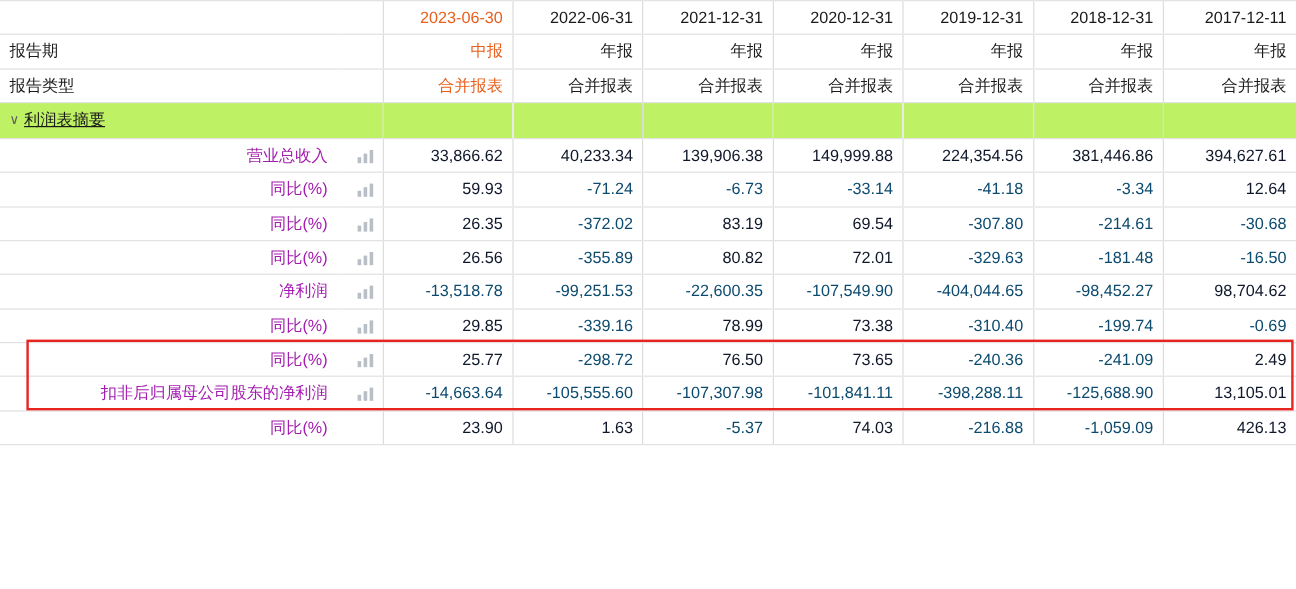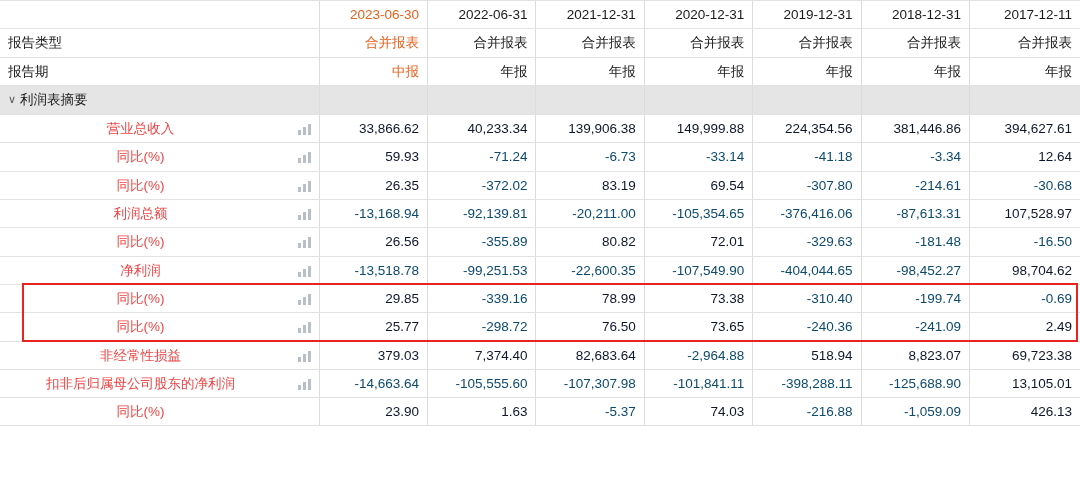--- a/index.html
+++ b/index.html
@@ -44,22 +44,22 @@
     text-align: left;
     color: #1a1a1a;
     background: #ffffff;
   }
   .hdr-cell {
     text-align: right;
     background: #ffffff;
   }
   .hdr-first { color: #e8601c; }
   .row-label {
-    text-align: center;
-    color: #ef4444;
+    text-align: right;
+    color: #a21caf;
   }
   .indent1 { padding-left: 18px; }
   .indent2 { padding-left: 44px; margin-left: 38px; }
   .num { text-align: right; font-variant-numeric: tabular-nums; }
   .neg { color: #0c4a6e; }
   .pos { color: #0f172a; }
 
   .icon-cell {
     text-align: right;
     padding-right: 10px;
@@ -76,22 +76,23 @@
     bottom: 0;
     width: 3px;
     background: #b9bfc6;
     display: block;
   }
   .bars i:nth-child(1) { left: 0;  height: 5px; }
   .bars i:nth-child(2) { left: 5px; height: 8px; }
   .bars i:nth-child(3) { left: 10px; height: 11px; }
 
   .section-row td {
-    background: #e5e5e5;
+    background: #bef264;
     font-weight: normal;
+    text-decoration: underline;
   }
   .section-label {
     color: #1a1a1a;
     text-align: left;
     padding-left: 6px;
   }
   .caret {
     display: inline-block;
     color: #5a5a5a;
     font-size: 11px;
@@ -132,40 +133,40 @@
         <th class="hdr-label icon-cell"></th>
         <th class="hdr-cell hdr-first vsep-left">2023-06-30</th>
         <th class="hdr-cell vsep-left">2022-06-31</th>
         <th class="hdr-cell vsep-left">2021-12-31</th>
         <th class="hdr-cell vsep-left">2020-12-31</th>
         <th class="hdr-cell vsep-left">2019-12-31</th>
         <th class="hdr-cell vsep-left">2018-12-31</th>
         <th class="hdr-cell vsep-left">2017-12-11</th>
       </tr>
       <tr class="hdr-row">
+        <th class="hdr-label">报告期</th>
+        <th class="hdr-label icon-cell"></th>
+        <th class="hdr-cell hdr-first vsep-left">中报</th>
+        <th class="hdr-cell vsep-left">年报</th>
+        <th class="hdr-cell vsep-left">年报</th>
+        <th class="hdr-cell vsep-left">年报</th>
+        <th class="hdr-cell vsep-left">年报</th>
+        <th class="hdr-cell vsep-left">年报</th>
+        <th class="hdr-cell vsep-left">年报</th>
+      </tr>
+      <tr class="hdr-row">
         <th class="hdr-label">报告类型</th>
         <th class="hdr-label icon-cell"></th>
         <th class="hdr-cell hdr-first vsep-left">合并报表</th>
         <th class="hdr-cell vsep-left">合并报表</th>
         <th class="hdr-cell vsep-left">合并报表</th>
         <th class="hdr-cell vsep-left">合并报表</th>
         <th class="hdr-cell vsep-left">合并报表</th>
         <th class="hdr-cell vsep-left">合并报表</th>
         <th class="hdr-cell vsep-left">合并报表</th>
-      </tr>
-      <tr class="hdr-row">
-        <th class="hdr-label">报告期</th>
-        <th class="hdr-label icon-cell"></th>
-        <th class="hdr-cell hdr-first vsep-left">中报</th>
-        <th class="hdr-cell vsep-left">年报</th>
-        <th class="hdr-cell vsep-left">年报</th>
-        <th class="hdr-cell vsep-left">年报</th>
-        <th class="hdr-cell vsep-left">年报</th>
-        <th class="hdr-cell vsep-left">年报</th>
-        <th class="hdr-cell vsep-left">年报</th>
       </tr>
     </thead>
     <tbody>
       <tr class="section-row">
         <td class="section-label" colspan="2">
           <span class="caret">∨</span><span>利润表摘要</span>
         </td>
         <td class="vsep-left"></td>
         <td class="vsep-left"></td>
         <td class="vsep-left"></td>
@@ -202,31 +203,20 @@
           <td class="icon-cell"><span class="bars"><i></i><i></i><i></i></span></td>
           <td class="num vsep-left pos">26.35</td>
           <td class="num vsep-left neg">-372.02</td>
           <td class="num vsep-left pos">83.19</td>
           <td class="num vsep-left pos">69.54</td>
           <td class="num vsep-left neg">-307.80</td>
           <td class="num vsep-left neg">-214.61</td>
           <td class="num vsep-left neg">-30.68</td>
         </tr>
         <tr>
-          <td class="row-label indent1">利润总额</td>
-          <td class="icon-cell"><span class="bars"><i></i><i></i><i></i></span></td>
-          <td class="num vsep-left neg">-13,168.94</td>
-          <td class="num vsep-left neg">-92,139.81</td>
-          <td class="num vsep-left neg">-20,211.00</td>
-          <td class="num vsep-left neg">-105,354.65</td>
-          <td class="num vsep-left neg">-376,416.06</td>
-          <td class="num vsep-left neg">-87,613.31</td>
-          <td class="num vsep-left pos">107,528.97</td>
-        </tr>
-        <tr>
           <td class="row-label indent2">同比(%)</td>
           <td class="icon-cell"><span class="bars"><i></i><i></i><i></i></span></td>
           <td class="num vsep-left pos">26.56</td>
           <td class="num vsep-left neg">-355.89</td>
           <td class="num vsep-left pos">80.82</td>
           <td class="num vsep-left pos">72.01</td>
           <td class="num vsep-left neg">-329.63</td>
           <td class="num vsep-left neg">-181.48</td>
           <td class="num vsep-left neg">-16.50</td>
         </tr>
@@ -255,31 +245,20 @@
         <tr>
           <td class="row-label indent2">同比(%)</td>
           <td class="icon-cell"><span class="bars"><i></i><i></i><i></i></span></td>
           <td class="num vsep-left pos">25.77</td>
           <td class="num vsep-left neg">-298.72</td>
           <td class="num vsep-left pos">76.50</td>
           <td class="num vsep-left pos">73.65</td>
           <td class="num vsep-left neg">-240.36</td>
           <td class="num vsep-left neg">-241.09</td>
           <td class="num vsep-left pos">2.49</td>
-        </tr>
-        <tr>
-          <td class="row-label indent1">非经常性损益</td>
-          <td class="icon-cell"><span class="bars"><i></i><i></i><i></i></span></td>
-          <td class="num vsep-left pos">379.03</td>
-          <td class="num vsep-left pos">7,374.40</td>
-          <td class="num vsep-left pos">82,683.64</td>
-          <td class="num vsep-left neg">-2,964.88</td>
-          <td class="num vsep-left pos">518.94</td>
-          <td class="num vsep-left pos">8,823.07</td>
-          <td class="num vsep-left pos">69,723.38</td>
         </tr>
         <tr>
           <td class="row-label indent1">扣非后归属母公司股东的净利润</td>
           <td class="icon-cell"><span class="bars"><i></i><i></i><i></i></span></td>
           <td class="num vsep-left neg">-14,663.64</td>
           <td class="num vsep-left neg">-105,555.60</td>
           <td class="num vsep-left neg">-107,307.98</td>
           <td class="num vsep-left neg">-101,841.11</td>
           <td class="num vsep-left neg">-398,288.11</td>
           <td class="num vsep-left neg">-125,688.90</td>

